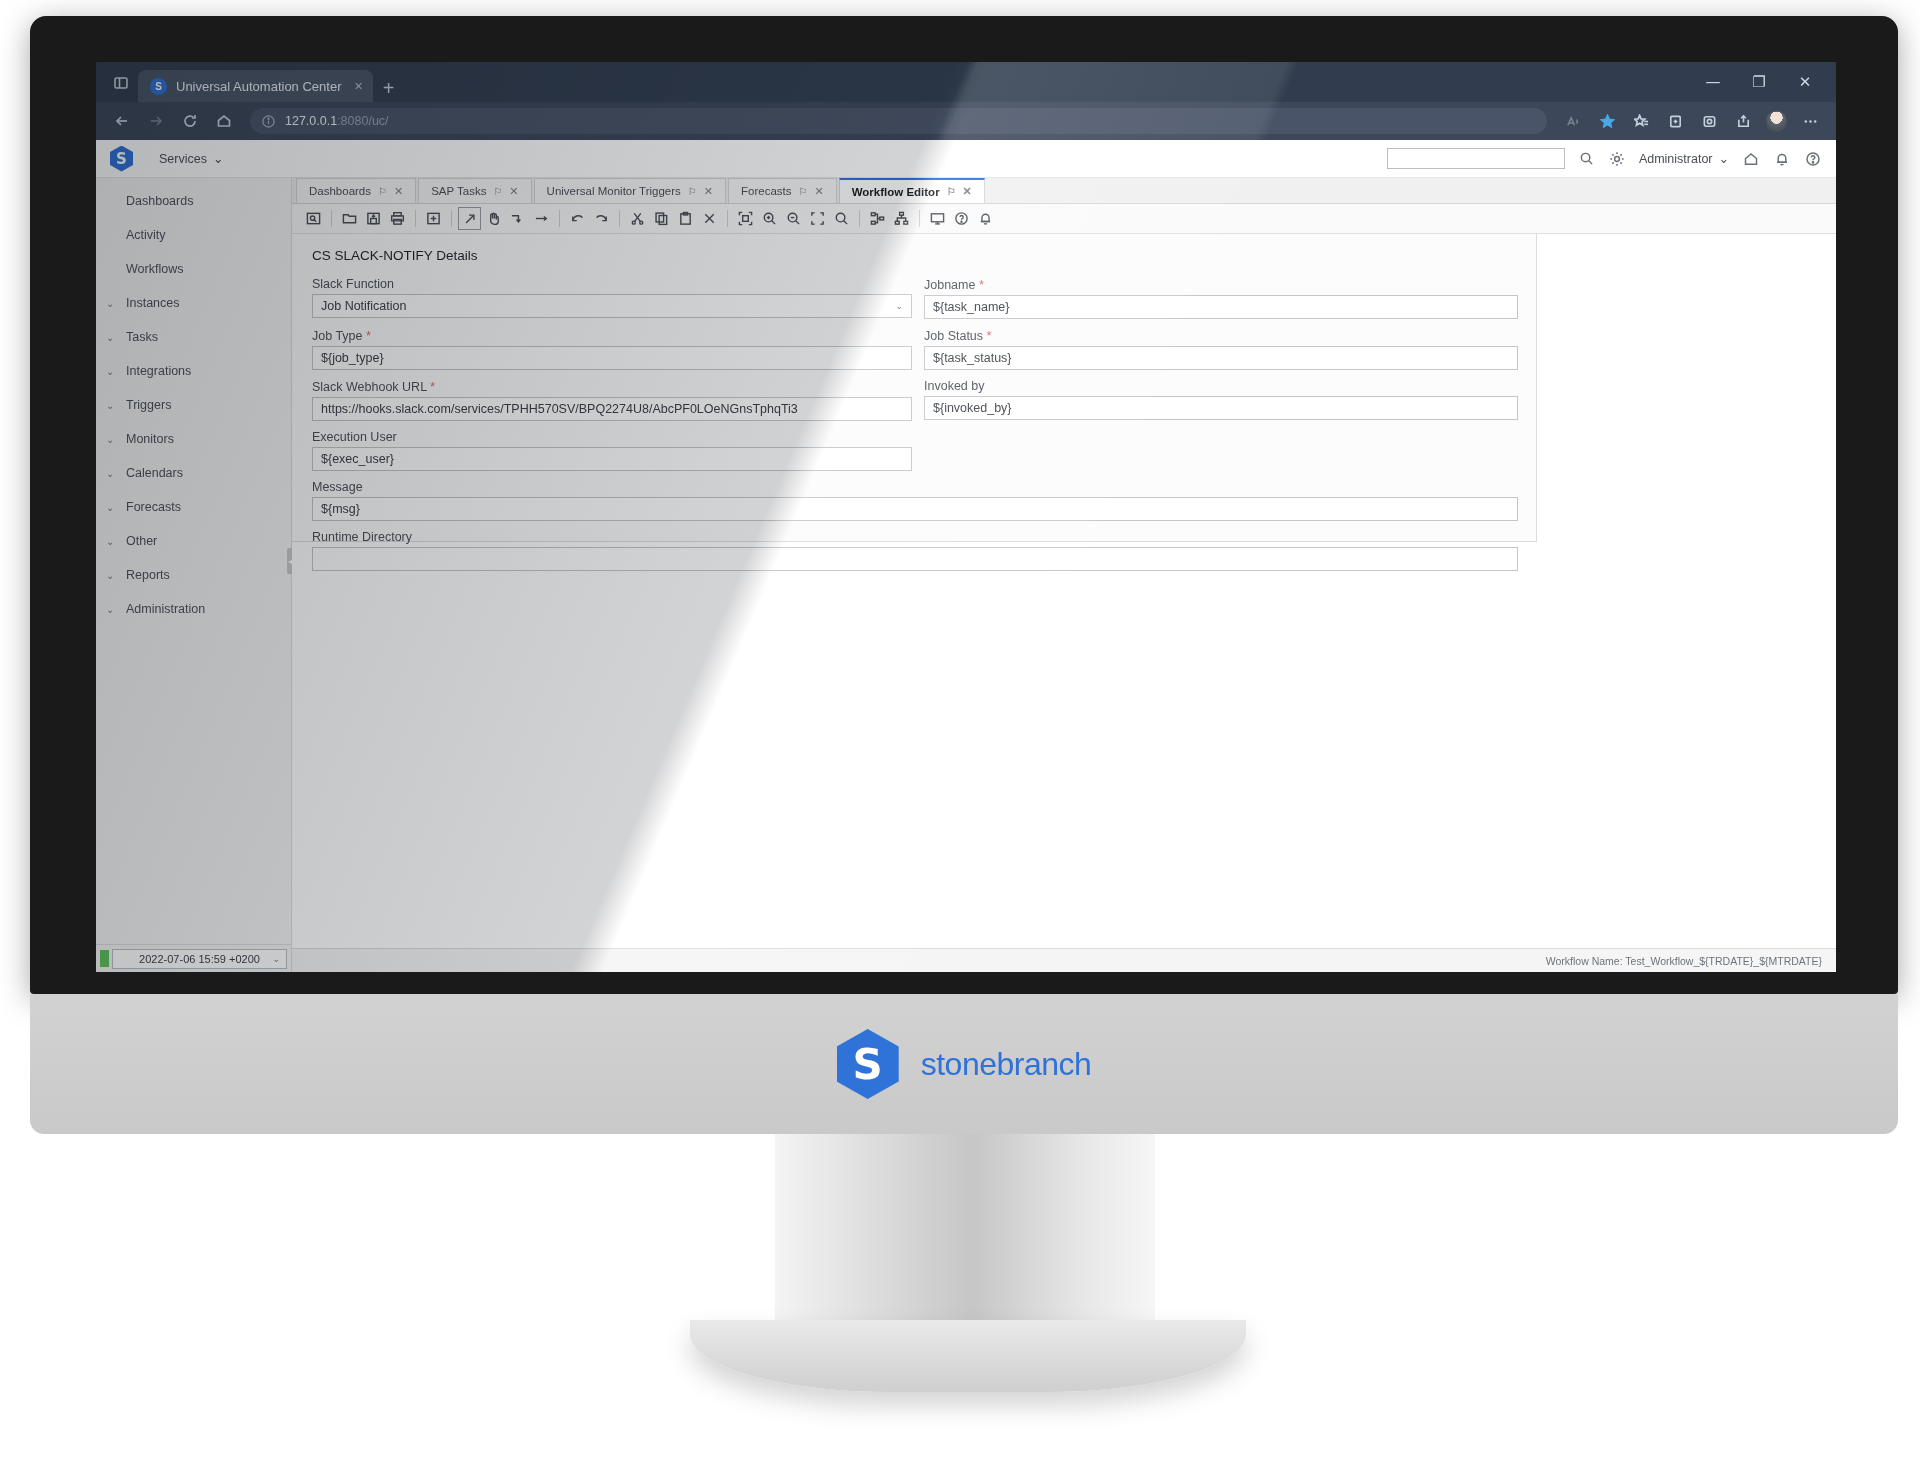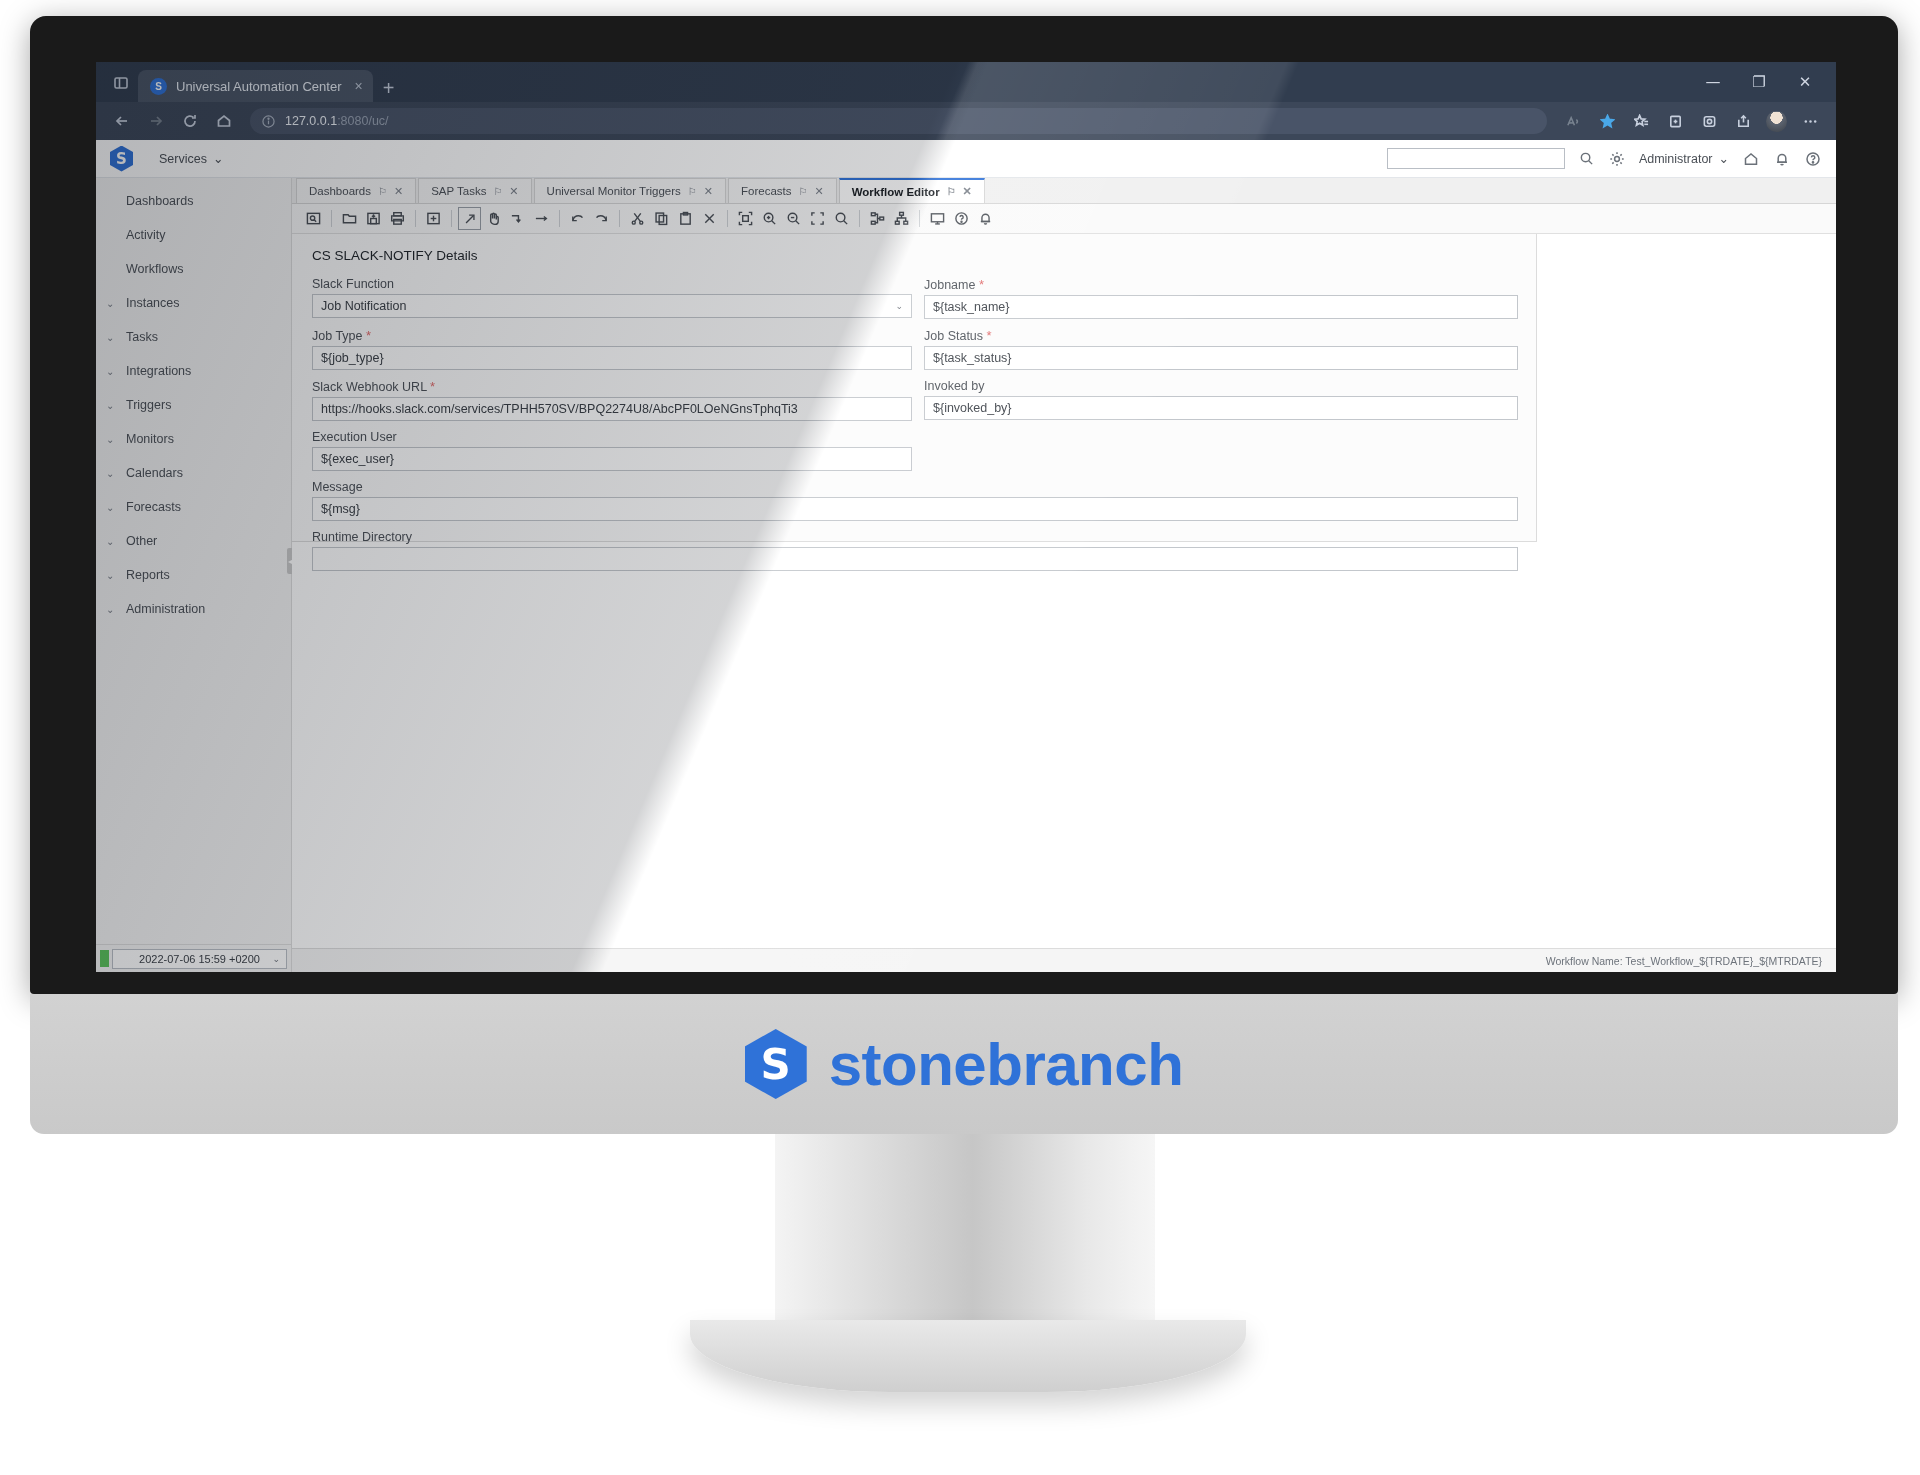--- a/index.html
+++ b/index.html
@@ -55,21 +55,21 @@
     border-radius: 0 0 14px 14px;
     display: flex; align-items: center; justify-content: center;
   }
   .logo-wrap { display: flex; align-items: center; gap: 22px; }
   .hexlogo {
     width: 62px; height: 70px; background: #2f72d8;
     clip-path: polygon(50% 0%, 100% 25%, 100% 75%, 50% 100%, 0% 75%, 0% 25%);
     display: flex; align-items: center; justify-content: center;
     color: #fff; font-size: 42px; font-weight: bold; font-family: "DejaVu Sans", sans-serif;
   }
-  .logo-text { font-size: 60px; color: #2f72d8; font-weight: bold; letter-spacing: -.5px; }
+  .logo-text { font-size: 32px; color: #2f72d8; font-weight: normal; letter-spacing: -.5px; }
 
   .stand-neck {
     position: absolute; left: 775px; top: 1134px; width: 380px; height: 215px;
     background: linear-gradient(90deg,#f4f4f4 0%, #e4e4e4 18%, #c6c6c6 52%, #e8e8e8 82%, #f6f6f6 100%);
   }
   .stand-base {
     position: absolute; left: 690px; top: 1320px; width: 556px; height: 72px;
     background: linear-gradient(180deg,#e9e9e9,#cfcfcf);
     border-radius: 0 0 200px 200px / 0 0 58px 58px;
     box-shadow: 0 14px 26px rgba(0,0,0,.17);

